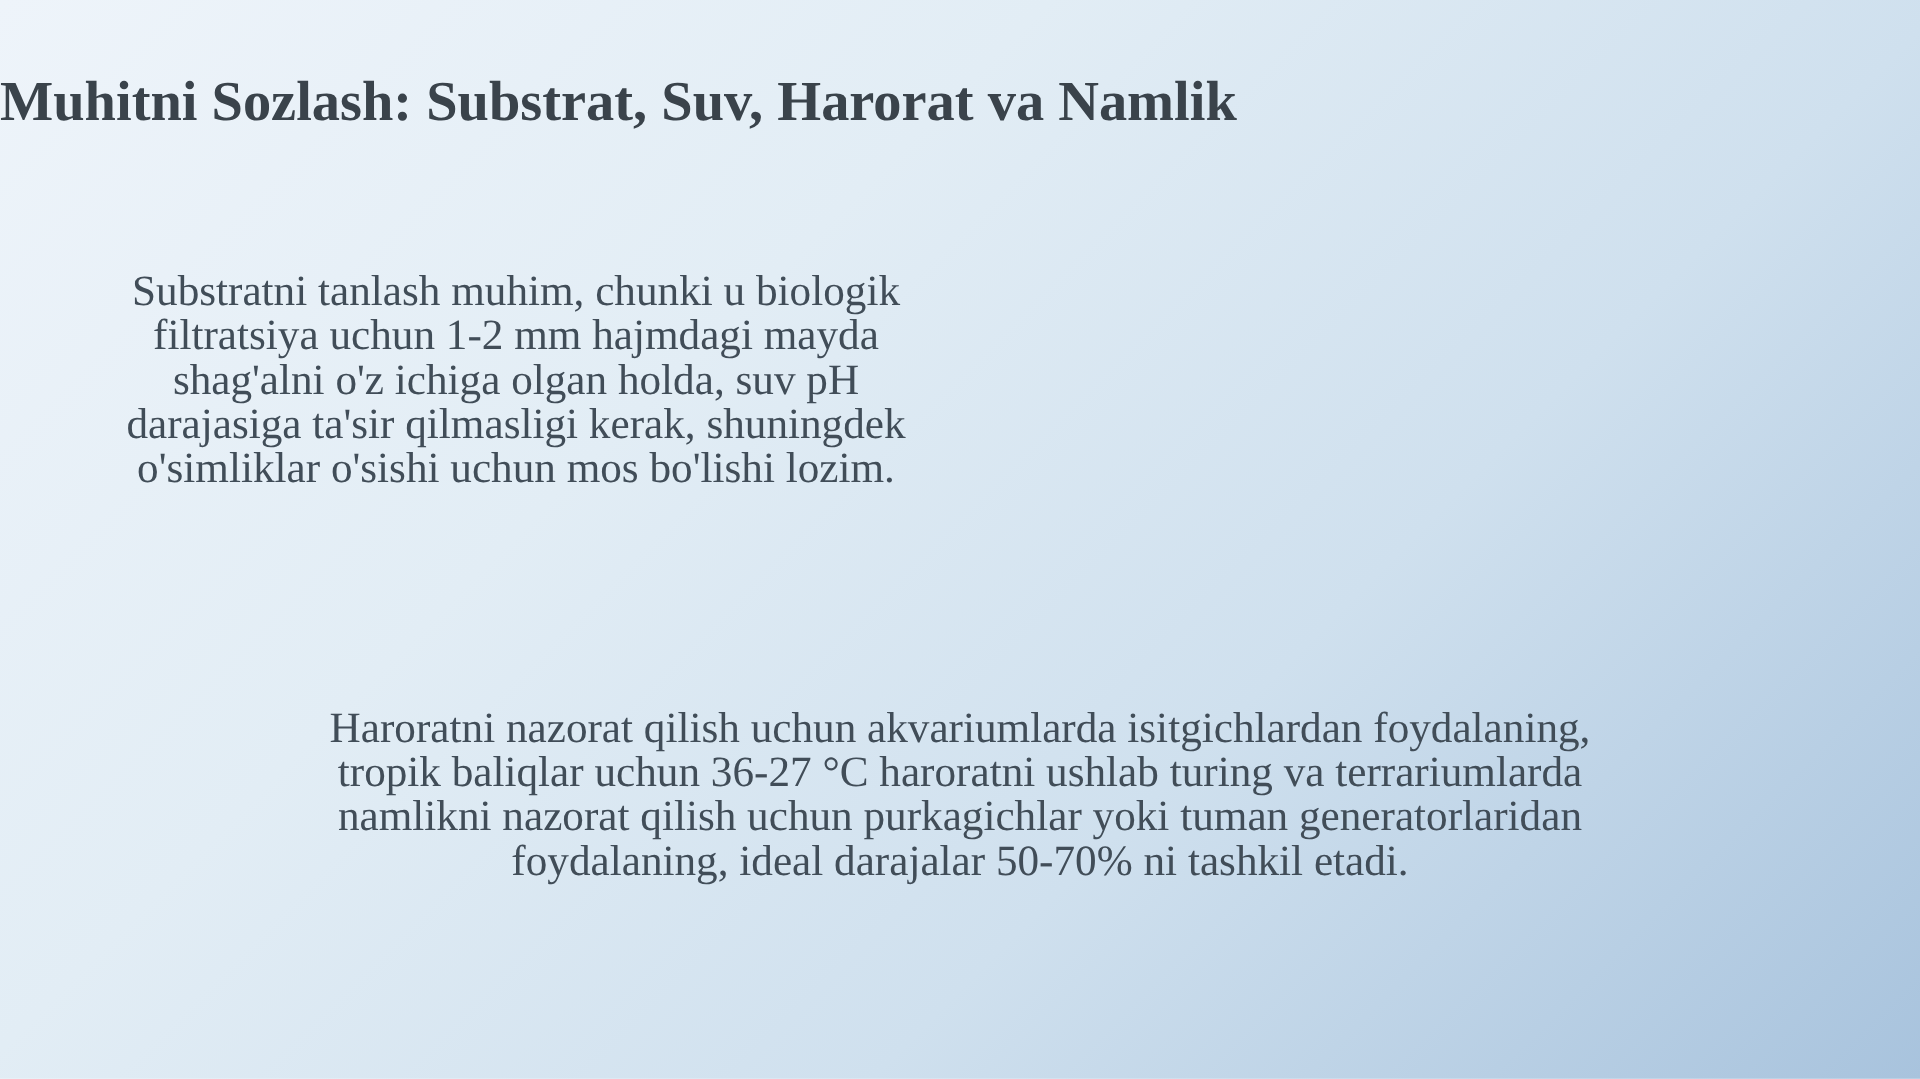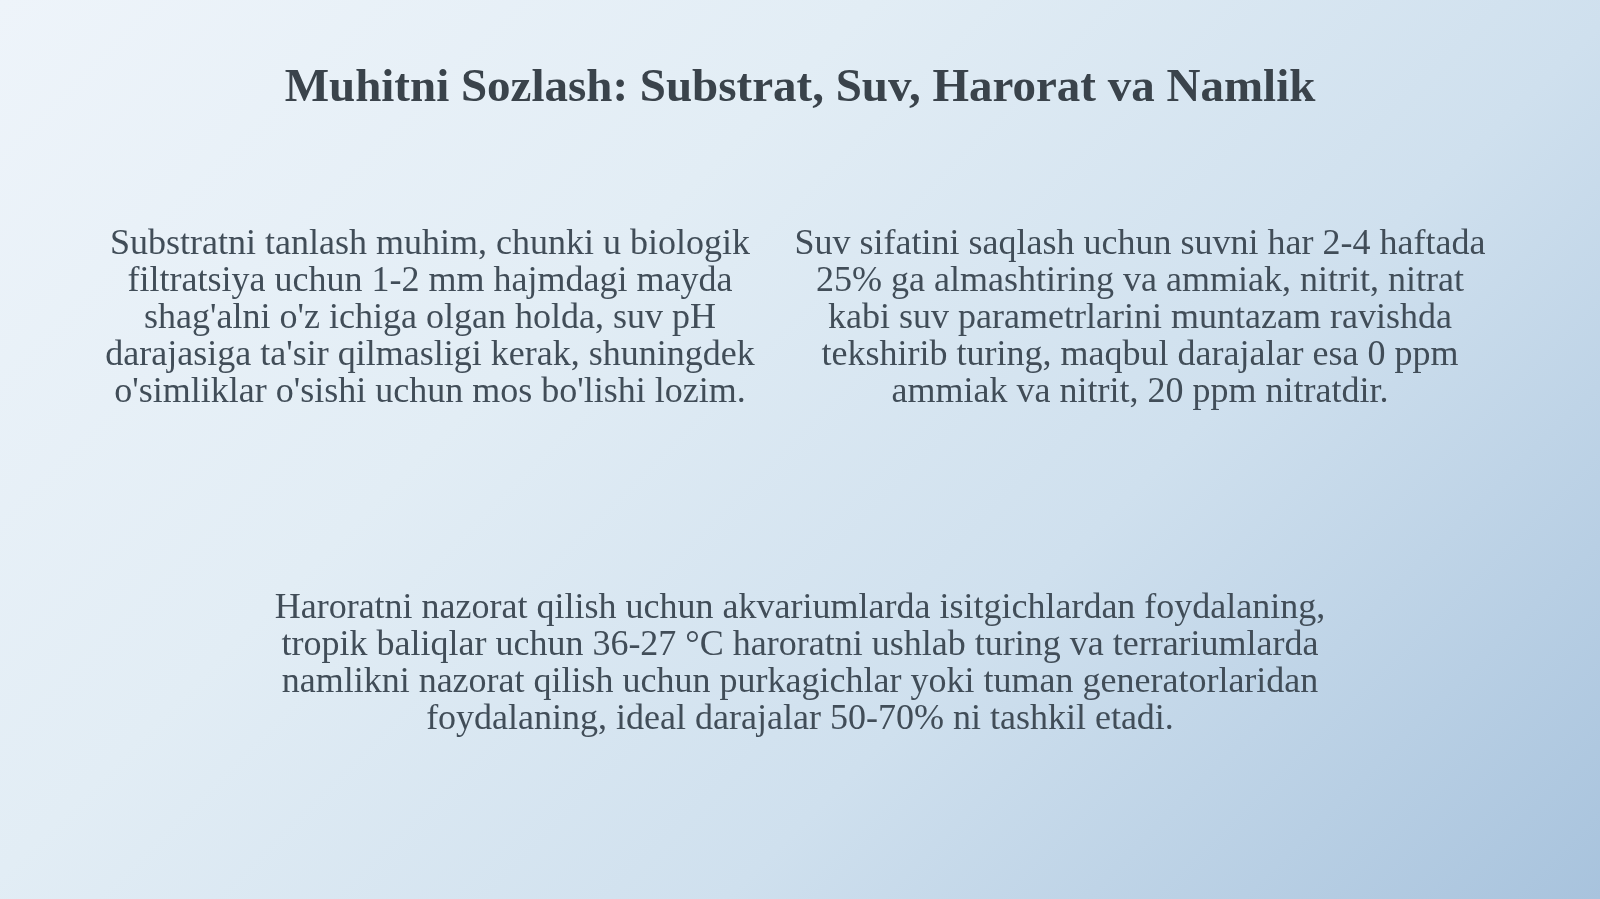--- a/index.html
+++ b/index.html
@@ -13,21 +13,21 @@
     overflow: hidden;
     background: linear-gradient(135deg, #eef4fa 0%, #e2edf5 35%, #cfe0ee 65%, #a8c3dd 100%);
     font-family: "Liberation Serif", "DejaVu Serif", serif;
   }
   .title {
     position: absolute;
     top: 56px;
     left: 0;
     width: 100%;
     margin: 0;
-    text-align: center;
+    text-align: left;
     font-size: 47px;
     line-height: 58px;
     font-weight: bold;
     color: #3a434b;
   }
   .para {
     position: absolute;
     margin: 0;
     text-align: center;
     font-size: 36px;
@@ -52,16 +52,15 @@
   }
 </style>
 </head>
 <body>
 
 <div class="slide">
   <h1 class="title">Muhitni Sozlash: Substrat, Suv, Harorat va Namlik</h1>
 
   <p class="para para-substrate">Substratni tanlash muhim, chunki u biologik filtratsiya uchun 1-2 mm hajmdagi mayda shag'alni o'z ichiga olgan holda, suv pH darajasiga ta'sir qilmasligi kerak, shuningdek o'simliklar o'sishi uchun mos bo'lishi lozim.</p>
 
-  <p class="para para-water">Suv sifatini saqlash uchun suvni har 2-4 haftada 25% ga almashtiring va ammiak, nitrit, nitrat kabi suv parametrlarini muntazam ravishda tekshirib turing, maqbul darajalar esa 0 ppm ammiak va nitrit, 20 ppm nitratdir.</p>
 
   <p class="para para-climate">Haroratni nazorat qilish uchun akvariumlarda isitgichlardan foydalaning, tropik baliqlar uchun 36-27 °C haroratni ushlab turing va terrariumlarda namlikni nazorat qilish uchun purkagichlar yoki tuman generatorlaridan foydalaning, ideal darajalar 50-70% ni tashkil etadi.</p>
 </div>
 
 </body></html>

